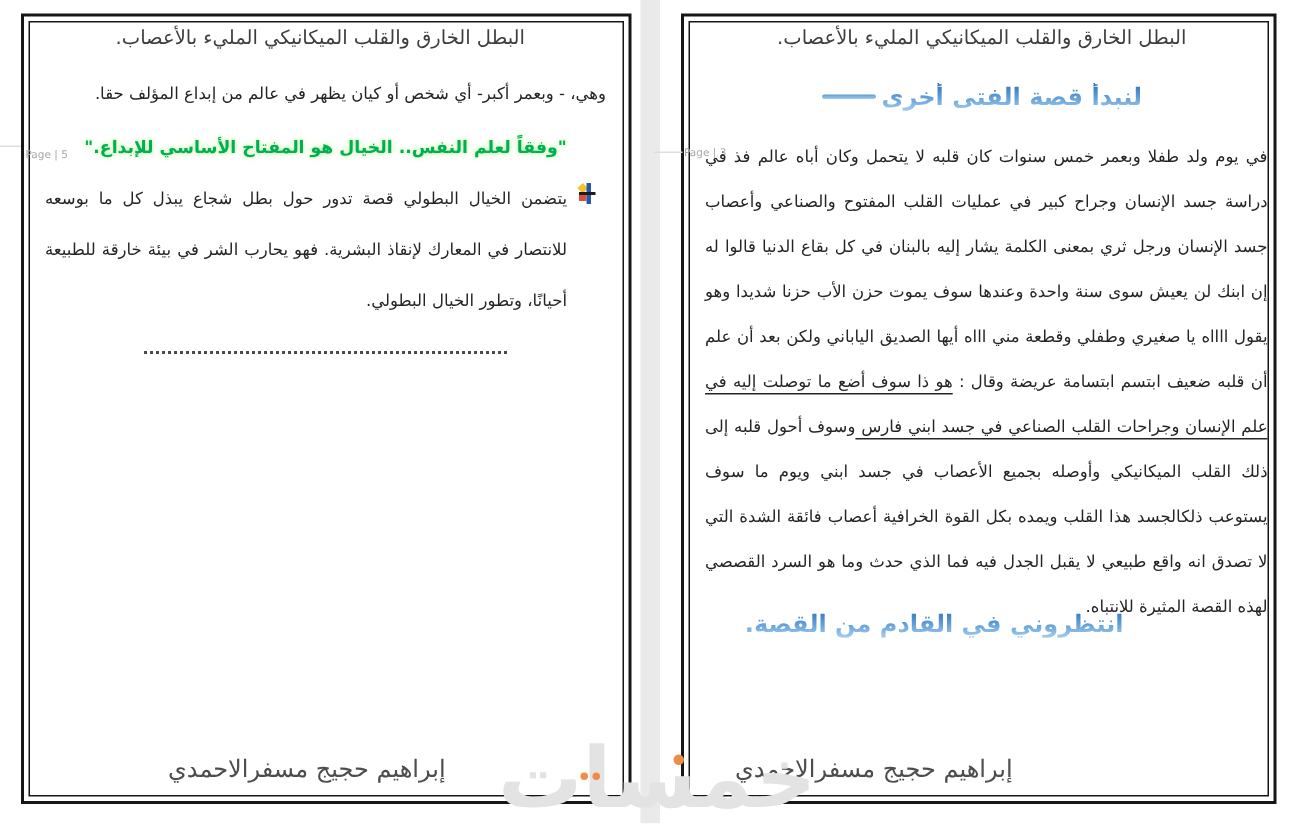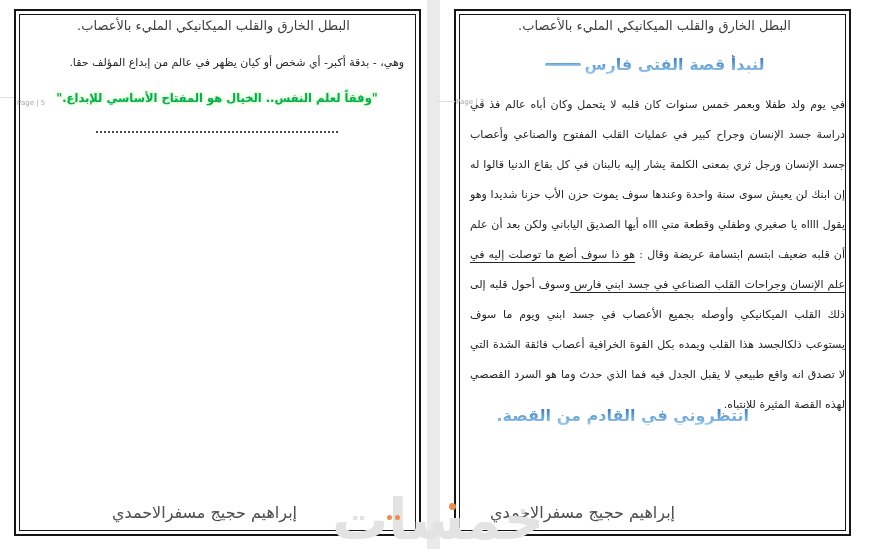--- a/index.html
+++ b/index.html
@@ -101,45 +101,54 @@
   <div class="frame frame-left"></div>
 
   <div class="label-line line-left"></div>
   <div class="page-label label-left">Page | 5</div>
 
   <div class="page-header">البطل الخارق والقلب الميكانيكي المليء بالأعصاب.</div>
 
   <div class="content-left">
 
     <p>
-      <span>وهي، - بدقة أكبر- أي شخص أو كيان يظهر في عالم من إبداع المؤلف حقا.</span>
+      <span>وهي، - وبعمر أكبر- أي شخص أو كيان يظهر في عالم من إبداع المؤلف حقا.</span>
     </p>
 
 
     <p class="green-quote">"وفقاً لعلم النفس.. الخيال هو المفتاح الأساسي للإبداع."</p>
 
+    <p class="bullet-wrap">
+      <span class="star-icon">
+        <span class="si-y"></span>
+          <span class="si-r"></span>
+          <span class="si-v"></span>
+          <span class="si-h"></span>
+      </span>
+      <span>يتضمن الخيال البطولي قصة تدور حول بطل شجاع يبذل كل ما بوسعه للانتصار في المعارك لإنقاذ البشرية. فهو يحارب الشر في بيئة خارقة للطبيعة أحيانًا، وتطور الخيال البطولي.</span>
+    </p>
 
     <div class="dotted-sep"></div>
   </div>
 
   <div class="page-footer footer-left">إبراهيم حجيج مسفرالاحمدي</div>
 </div>
 
 <div class="gap-strip"></div>
 
 <div class="page page-right">
   <div class="frame frame-right"></div>
 
   <div class="label-line line-right"></div>
   <div class="page-label label-right">Page | 3</div>
 
   <div class="page-header">البطل الخارق والقلب الميكانيكي المليء بالأعصاب.</div>
 
   <div class="story-title">
-    <span class="grad-text">لنبدأ قصة الفتى فارس</span><span class="title-swash"></span>
+    <span class="grad-text">لنبدأ قصة الفتى أخرى</span><span class="title-swash"></span>
   </div>
 
   <div class="content-right">
     <span>في يوم ولد طفلا وبعمر خمس سنوات كان قلبه لا يتحمل وكان أباه عالم فذ في دراسة جسد الإنسان وجراح كبير في عمليات القلب المفتوح والصناعي وأعصاب جسد الإنسان ورجل ثري بمعنى الكلمة يشار إليه بالبنان في كل بقاع الدنيا قالوا له إن ابنك لن يعيش سوى سنة واحدة وعندها سوف يموت حزن الأب حزنا شديدا وهو يقول ااااه يا صغيري وطفلي وقطعة مني اااه أيها الصديق الياباني ولكن بعد أن علم أن قلبه ضعيف ابتسم ابتسامة عريضة وقال : </span><span class="underlined">هو ذا سوف أضع ما توصلت إليه في علم الإنسان وجراحات القلب الصناعي في جسد ابني فارس </span><span>وسوف أحول قلبه إلى ذلك القلب الميكانيكي وأوصله بجميع الأعصاب في جسد ابني ويوم ما سوف يستوعب ذلكالجسد هذا القلب ويمده بكل القوة الخرافية أعصاب فائقة الشدة التي لا تصدق انه واقع طبيعي لا يقبل الجدل فيه فما الذي حدث وما هو السرد القصصي لهذه القصة المثيرة للانتباه.</span>
   </div>
 
   <div class="closing-line">
     <span class="grad-text">انتظروني في القادم من القصة.</span>
   </div>
 

